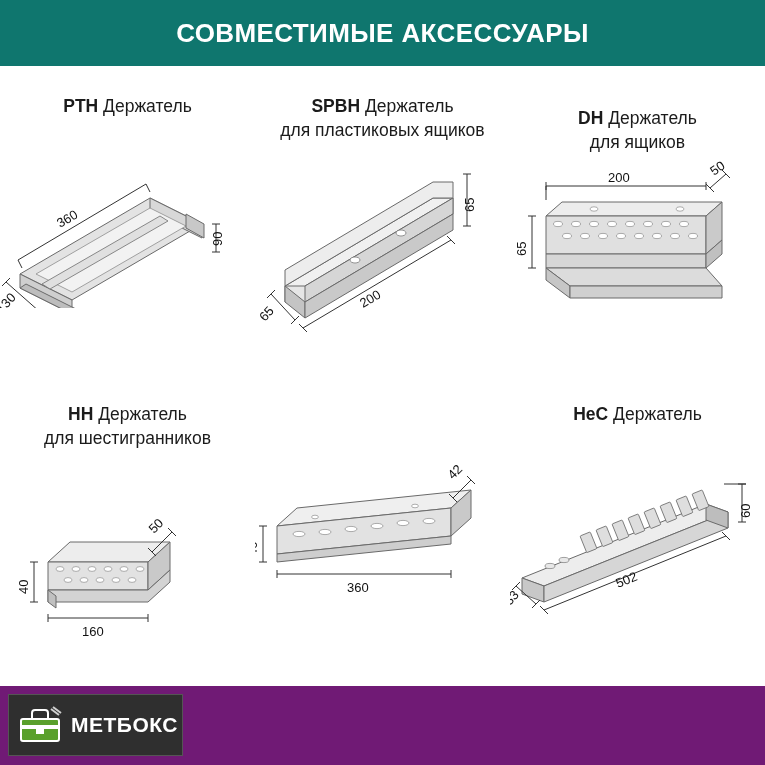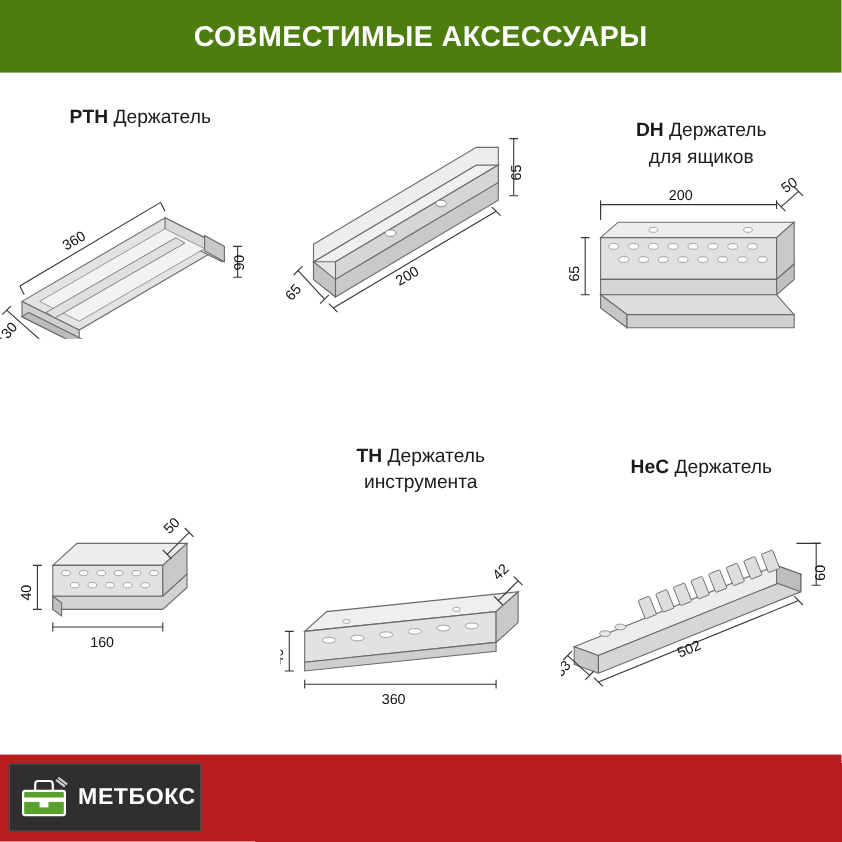--- a/index.html
+++ b/index.html
@@ -18,21 +18,21 @@
     position: relative;
     width: 765px;
     height: 765px;
   }
   
   .header {
     position: absolute;
     left: 0; top: 0;
     width: 765px;
     height: 66px;
-    background: #4d7c0f;
+    background: #0f766e;
     display: flex;
     align-items: center;
     justify-content: center;
   }
   .header-title {
     color: #ffffff;
     font-size: 26px;
     font-weight: bold;
     letter-spacing: 0.4px;
     text-align: center;
@@ -69,21 +69,21 @@
     left: 0;
     top: 0;
   }
   
   .footer {
     position: absolute;
     left: 0;
     bottom: 0;
     width: 765px;
     height: 79px;
-    background: #b91c1c;
+    background: #701a75;
   }
   .logo {
     position: absolute;
     left: 8px;
     top: 8px;
     width: 175px;
     height: 62px;
     background: #2f2f2f;
     border: 1px solid #555;
     display: flex;
@@ -161,20 +161,25 @@
             <line x1="6" y1="164" x2="40" y2="194"></line>
             <line x1="2" y1="168" x2="10" y2="160"></line>
             <line x1="36" y1="198" x2="44" y2="190"></line>
           </g>
           <text x="2" y="196" transform="rotate(-48 2 196)" font-size="13" font-family="Liberation Sans, sans-serif" fill="#111">130</text>
         </svg>
       </div>
     </div>
 
     <div class="cell" style="left:255px; top:28px;">
+      <div class="cell-title">
+        <b>SPBH</b>
+        <span>Держатель</span><br>
+        <span>для пластиковых ящиков</span>
+      </div>
       <div class="drawing">
         <svg width="255" height="190" viewBox="0 0 255 190">
 
           <g>
             <polygon points="30,144 178,56 198,56 198,72 50,160 30,160" fill="#e6e6e6" stroke="#6a6a6a" stroke-width="1"></polygon>
             <polygon points="30,144 50,144 198,56 178,56" fill="#f0f0f0" stroke="#6a6a6a" stroke-width="1"></polygon>
             <polygon points="50,144 198,56 198,72 50,160" fill="#d6d6d6" stroke="#6a6a6a" stroke-width="1"></polygon>
 
             <polygon points="30,144 50,160 50,176 30,160" fill="#c4c4c4" stroke="#6a6a6a" stroke-width="1"></polygon>
             <polygon points="50,160 198,72 198,88 50,176" fill="#c9c9c9" stroke="#6a6a6a" stroke-width="1"></polygon>
@@ -272,20 +277,25 @@
             <line x1="22" y1="62" x2="22" y2="114"></line>
             <line x1="18" y1="62" x2="26" y2="62"></line>
             <line x1="18" y1="114" x2="26" y2="114"></line>
           </g>
           <text x="16" y="102" transform="rotate(-90 16 102)" font-size="13" font-family="Liberation Sans, sans-serif" fill="#111">65</text>
         </svg>
       </div>
     </div>
 
     <div class="cell" style="left:0px; top:336px;">
+      <div class="cell-title">
+        <b>HH</b>
+        <span>Держатель</span><br>
+        <span>для шестигранников</span>
+      </div>
       <div class="drawing">
         <svg width="255" height="190" viewBox="0 0 255 190">
           <g>
 
             <polygon points="48,112 148,112 170,92 70,92" fill="#ededed" stroke="#6a6a6a" stroke-width="1"></polygon>
 
             <polygon points="48,112 148,112 148,140 48,140" fill="#e2e2e2" stroke="#6a6a6a" stroke-width="1"></polygon>
             <polygon points="148,112 170,92 170,120 148,140" fill="#c9c9c9" stroke="#6a6a6a" stroke-width="1"></polygon>
 
             <polygon points="48,140 148,140 170,120 170,132 148,152 48,152" fill="#d3d3d3" stroke="#6a6a6a" stroke-width="1"></polygon>
@@ -324,25 +334,20 @@
             <line x1="48" y1="168" x2="148" y2="168"></line>
             <line x1="48" y1="164" x2="48" y2="172"></line>
             <line x1="148" y1="164" x2="148" y2="172"></line>
           </g>
           <text x="82" y="186" font-size="13" font-family="Liberation Sans, sans-serif" fill="#111">160</text>
         </svg>
       </div>
     </div>
 
     <div class="cell" style="left:255px; top:336px;">
-      <div class="cell-title">
-        <b>TH</b>
-        <span>Держатель</span><br>
-        <span>инструмента</span>
-      </div>
       <div class="drawing">
         <svg width="255" height="190" viewBox="0 0 255 190">
           <g>
 
             <polygon points="22,124 196,106 216,88 42,106" fill="#efefef" stroke="#6a6a6a" stroke-width="1"></polygon>
 
             <polygon points="22,124 196,106 196,134 22,152" fill="#e2e2e2" stroke="#6a6a6a" stroke-width="1"></polygon>
             <polygon points="196,106 216,88 216,116 196,134" fill="#c9c9c9" stroke="#6a6a6a" stroke-width="1"></polygon>
 
             <polygon points="22,152 196,134 196,142 22,160" fill="#cecece" stroke="#6a6a6a" stroke-width="1"></polygon>
@@ -377,21 +382,21 @@
           <g stroke="#333" stroke-width="1" fill="none">
             <line x1="22" y1="172" x2="196" y2="172"></line>
             <line x1="22" y1="168" x2="22" y2="176"></line>
             <line x1="196" y1="168" x2="196" y2="176"></line>
           </g>
           <text x="92" y="190" font-size="13" font-family="Liberation Sans, sans-serif" fill="#111">360</text>
         </svg>
       </div>
     </div>
 
-    <div class="cell" style="left:510px; top:336px;margin-top:10px;">
+    <div class="cell" style="left:510px; top:336px;">
       <div class="cell-title">
         <b>HeC</b>
         <span>Держатель</span><br>
       </div>
       <div class="drawing">
         <svg width="255" height="190" viewBox="0 0 255 190">
           <g>
 
             <polygon points="12,152 196,78 218,86 34,160" fill="#ededed" stroke="#6a6a6a" stroke-width="1"></polygon>
             <polygon points="12,152 34,160 34,176 12,168" fill="#c8c8c8" stroke="#6a6a6a" stroke-width="1"></polygon>

